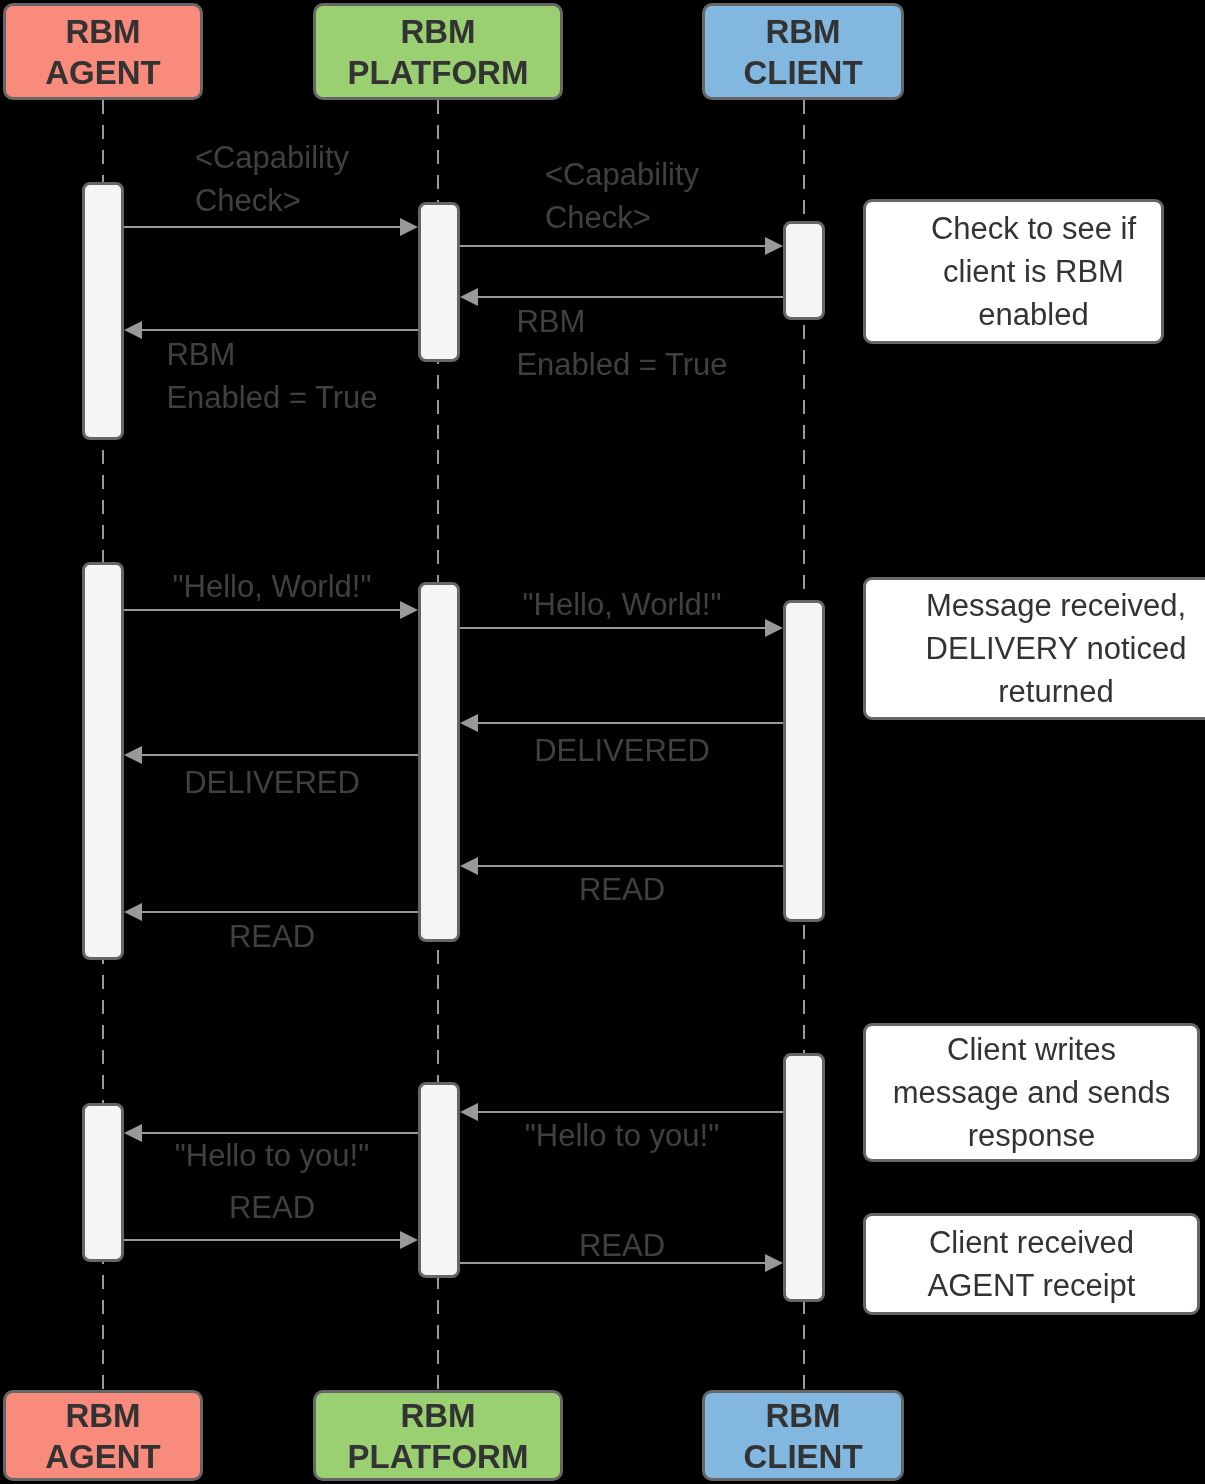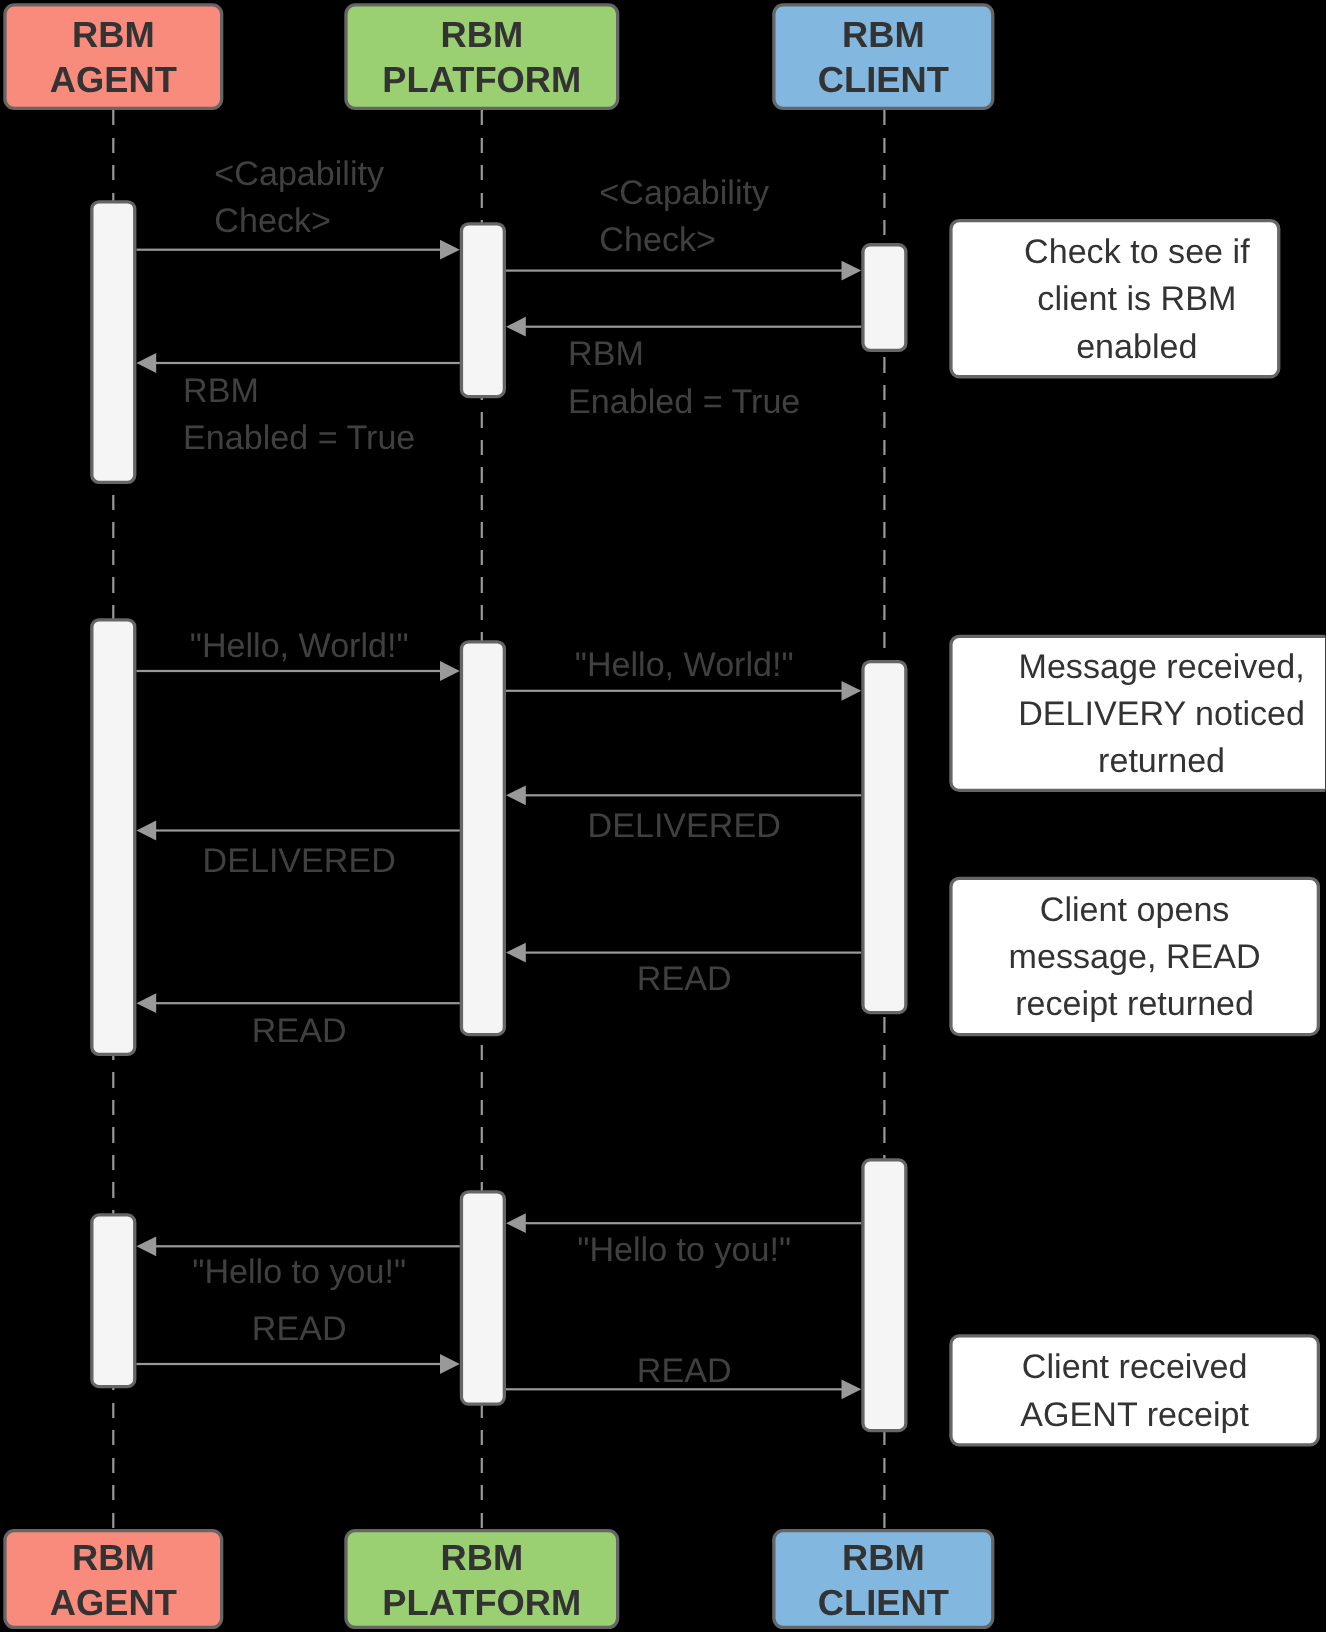--- a/index.html
+++ b/index.html
@@ -136,19 +136,19 @@
   <div class="mline" style="left:460px;top:1262px;width:309px;"></div>
   <div class="ahead r" style="left:765px;top:1254px;"></div>
   <div class="mlabel" style="left:622px;top:1224px;">READ</div>
 
   <div class="note" style="left:863px;top:199px;width:301px;height:145px;padding-left:40px;"><span>Check to see if
 client is RBM
 enabled</span></div>
   <div class="note" style="left:863px;top:577px;width:386px;height:143px;"><span>Message received,
 DELIVERY noticed
 returned</span></div>
-  <div class="note" style="left:863px;top:797px;width:337px;height:145px;"><span>Client opens
-message, READ
-receipt returned</span></div>
+  <div class="note" style="left:863px;top:1023px;width:337px;height:139px;"><span>Client writes
+message and sends
+response</span></div>
   <div class="note" style="left:863px;top:1213px;width:337px;height:102px;"><span>Client received
 AGENT receipt</span></div>
 
 </div>
 
 </body></html>

